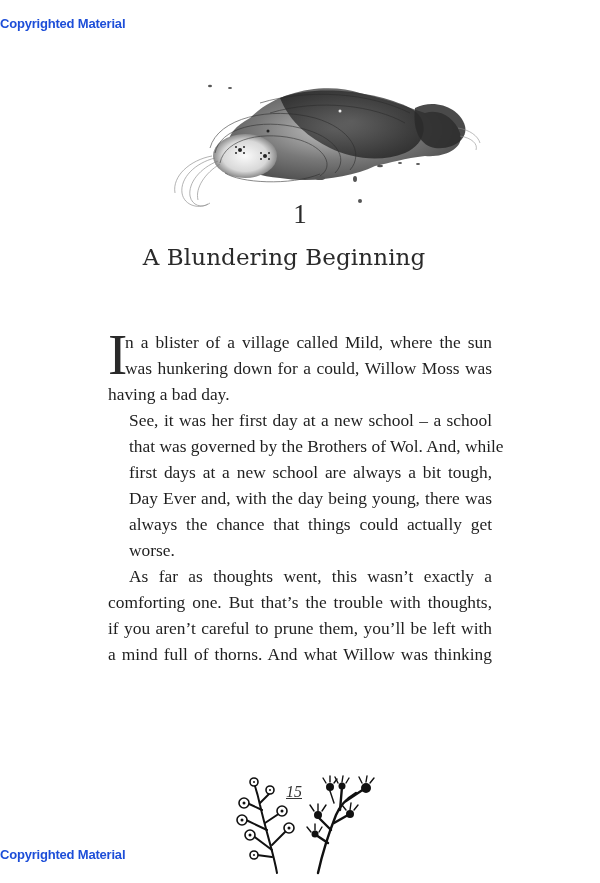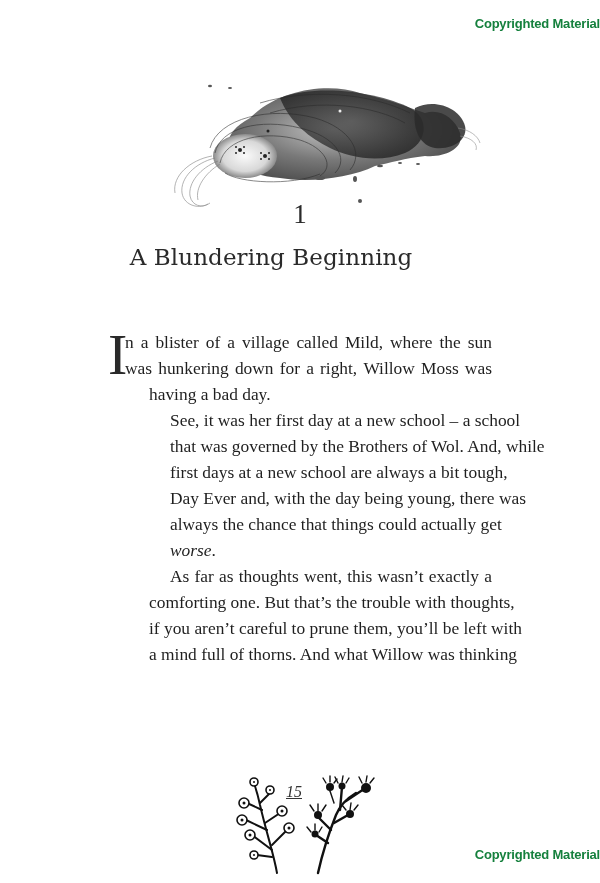--- a/index.html
+++ b/index.html
@@ -12,25 +12,25 @@
       height: 883px;
       position: relative;
       overflow: hidden;
       font-family: "Liberation Serif", "DejaVu Serif", serif;
       color: #1f1f1f;
     }
     .watermark {
       position: absolute;
       left: 0;
       width: 600px;
-      text-align: right;
+      text-align: left;
       font-family: "Liberation Sans", "DejaVu Sans", sans-serif;
       font-weight: bold;
       font-size: 13px;
-      color: #15803d;
+      color: #1d4ed8;
       letter-spacing: -0.2px;
     }
     .watermark.top { top: 16px; }
     .watermark.bottom { top: 847px; z-index: 3; }
 
     .illustration {
       position: absolute;
       left: 160px;
       top: 78px;
       width: 340px;
@@ -51,20 +51,21 @@
       position: absolute;
       left: 0;
       width: 542px;
       top: 244px;
       text-align: center;
       font-size: 23px;
       color: #2a2a2a;
       font-family: "DejaVu Serif", "Liberation Serif", serif;
       font-weight: normal;
       letter-spacing: 0.1px;
+      padding-left: 13px;
     }
 
     .body-text {
       position: absolute;
       left: 108px;
       top: 329px;
       width: 384px;
       font-size: 17.4px;
       line-height: 26px;
       color: #1f1f1f;
@@ -76,21 +77,20 @@
     }
     .body-text p.indent {
       text-indent: 21px;
     }
     .line {
       display: block;
       text-align: justify;
       text-align-last: justify;
       white-space: nowrap;
       height: 26px;
-      margin-left: 41px;
     }
     .line.last {
       text-align-last: left;
     }
     .dropcap-wrap {
       position: relative;
     }
     .dropcap {
       position: absolute;
       left: 0;
@@ -100,21 +100,21 @@
       color: #2a2a2a;
       font-family: "Liberation Serif", serif;
     }
     .dc-line {
       display: flex;
       justify-content: space-between;
       padding-left: 17px;
       height: 26px;
       white-space: nowrap;
     }
-    .italic { font-style: italic; }
+    .italic { }
 
     .page-number {
       position: absolute;
       left: 286px;
       top: 783px;
       font-size: 16px;
       font-style: italic;
       color: #333;
       text-decoration: underline;
     }
@@ -222,21 +222,21 @@
         <span>where</span>
         <span>the</span>
         <span>sun</span>
       </span>
     <span class="dc-line">
         <span>was</span>
         <span>hunkering</span>
         <span>down</span>
         <span>for</span>
         <span>a</span>
-        <span>right,</span>
+        <span>could,</span>
         <span>Willow</span>
         <span>Moss</span>
         <span>was</span>
       </span>
     <span class="line last">having a bad day.</span>
   </p>
   <p class="indent">
     <span class="line" style="padding-left:21px;text-indent:0">See, it was her first day at a new school – a school</span>
     <span class="line">that was governed by the Brothers of Wol. And, while</span>
     <span class="line">first days at a new school are always a bit tough,</span>

